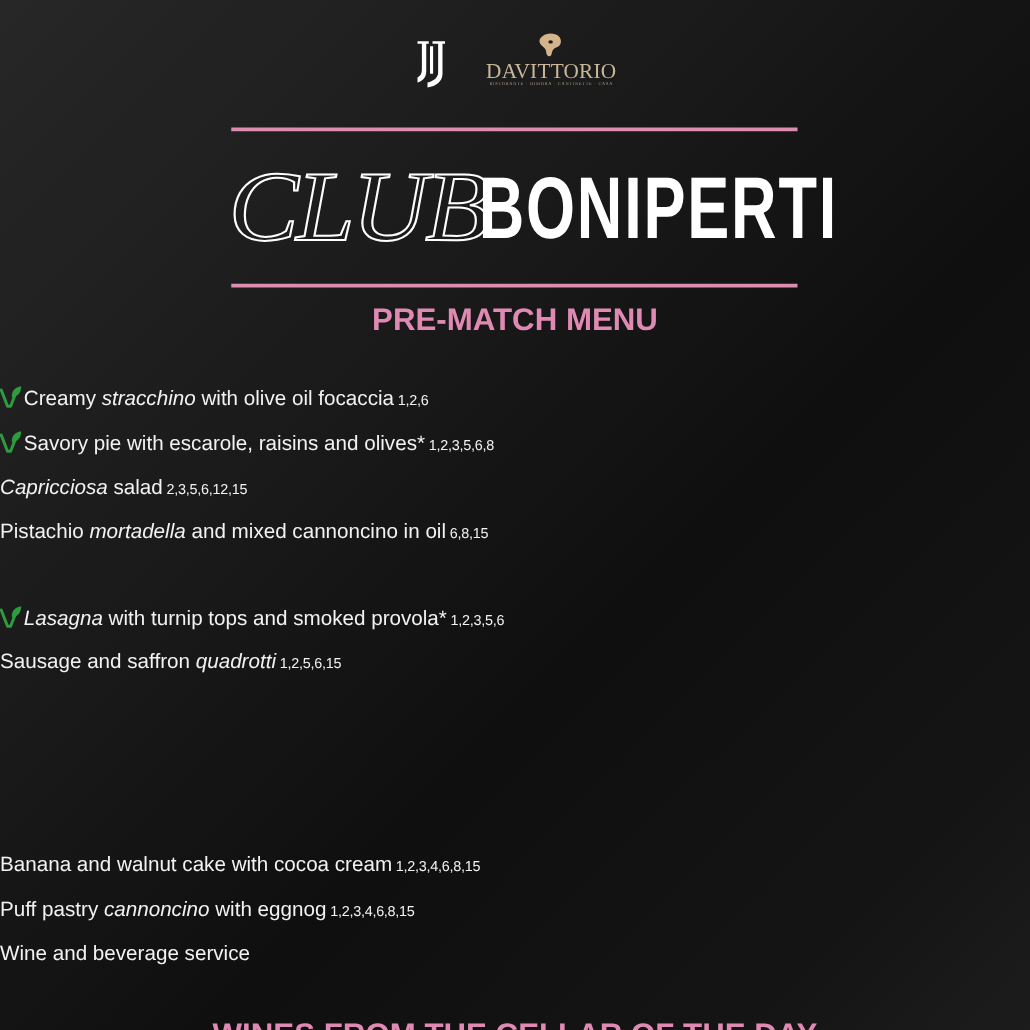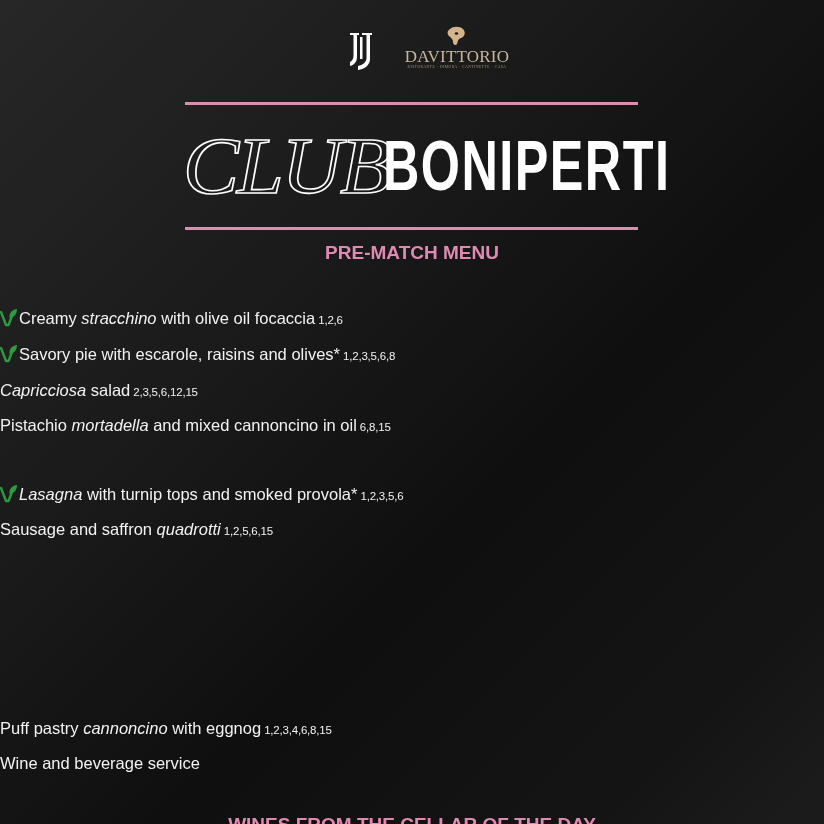--- a/index.html
+++ b/index.html
@@ -16,21 +16,21 @@
       position: relative;
     }
     .page {
       position: absolute;
       left: 0; top: 0;
       width: 824px; height: 824px;
     }
     .logos {
       position: absolute;
       top: 26px;
-      left: 16px;
+      left: 0;
       width: 808px;
       height: 50px;
     }
     .juve-logo {
       position: absolute;
       left: 332px;
       top: 5px;
       width: 26px;
       height: 40px;
     }
@@ -111,21 +111,21 @@
       letter-spacing: 2px;
       transform: scaleX(0.72);
       transform-origin: left center;
     }
     .section-heading {
       position: absolute;
       left: 0;
       width: 824px;
       text-align: center;
       font-weight: bold;
-      font-size: 19px;
+      font-size: 25px;
       color: #e08ab3;
       letter-spacing: 0px;
     }
     .item {
       position: absolute;
       left: 0;
       width: 820px;
       font-size: 16.5px;
       color: #f2f2f2;
       white-space: nowrap;
@@ -205,20 +205,23 @@
       <path d="M9.5 10 C9 5 12 1.5 17 1 C17 6 14 9.5 9.5 10 Z" fill="#2e9b3e"></path>
     </svg><em>Lasagna</em><span> with turnip tops and smoked provola*</span><span class="allergens">1,2,3,5,6</span>
   </div>
 
   <div class="item" style="top:519px;">
     <span>Sausage and saffron </span><em>quadrotti</em><span class="allergens">1,2,5,6,15</span>
   </div>
 
 
 
+  <div class="item" style="top:682px;">
+    <span>Banana and walnut cake with cocoa cream</span><span class="allergens">1,2,3,4,6,8,15</span>
+  </div>
 
   <div class="item" style="top:718px;">
     <span>Puff pastry </span><em>cannoncino</em><span> with eggnog</span><span class="allergens">1,2,3,4,6,8,15</span>
   </div>
 
   <div class="item" style="top:753px;">
     <span>Wine and beverage service</span>
   </div>
 
   <div class="section-heading" style="top:814px;">WINES FROM THE CELLAR OF THE DAY</div>

